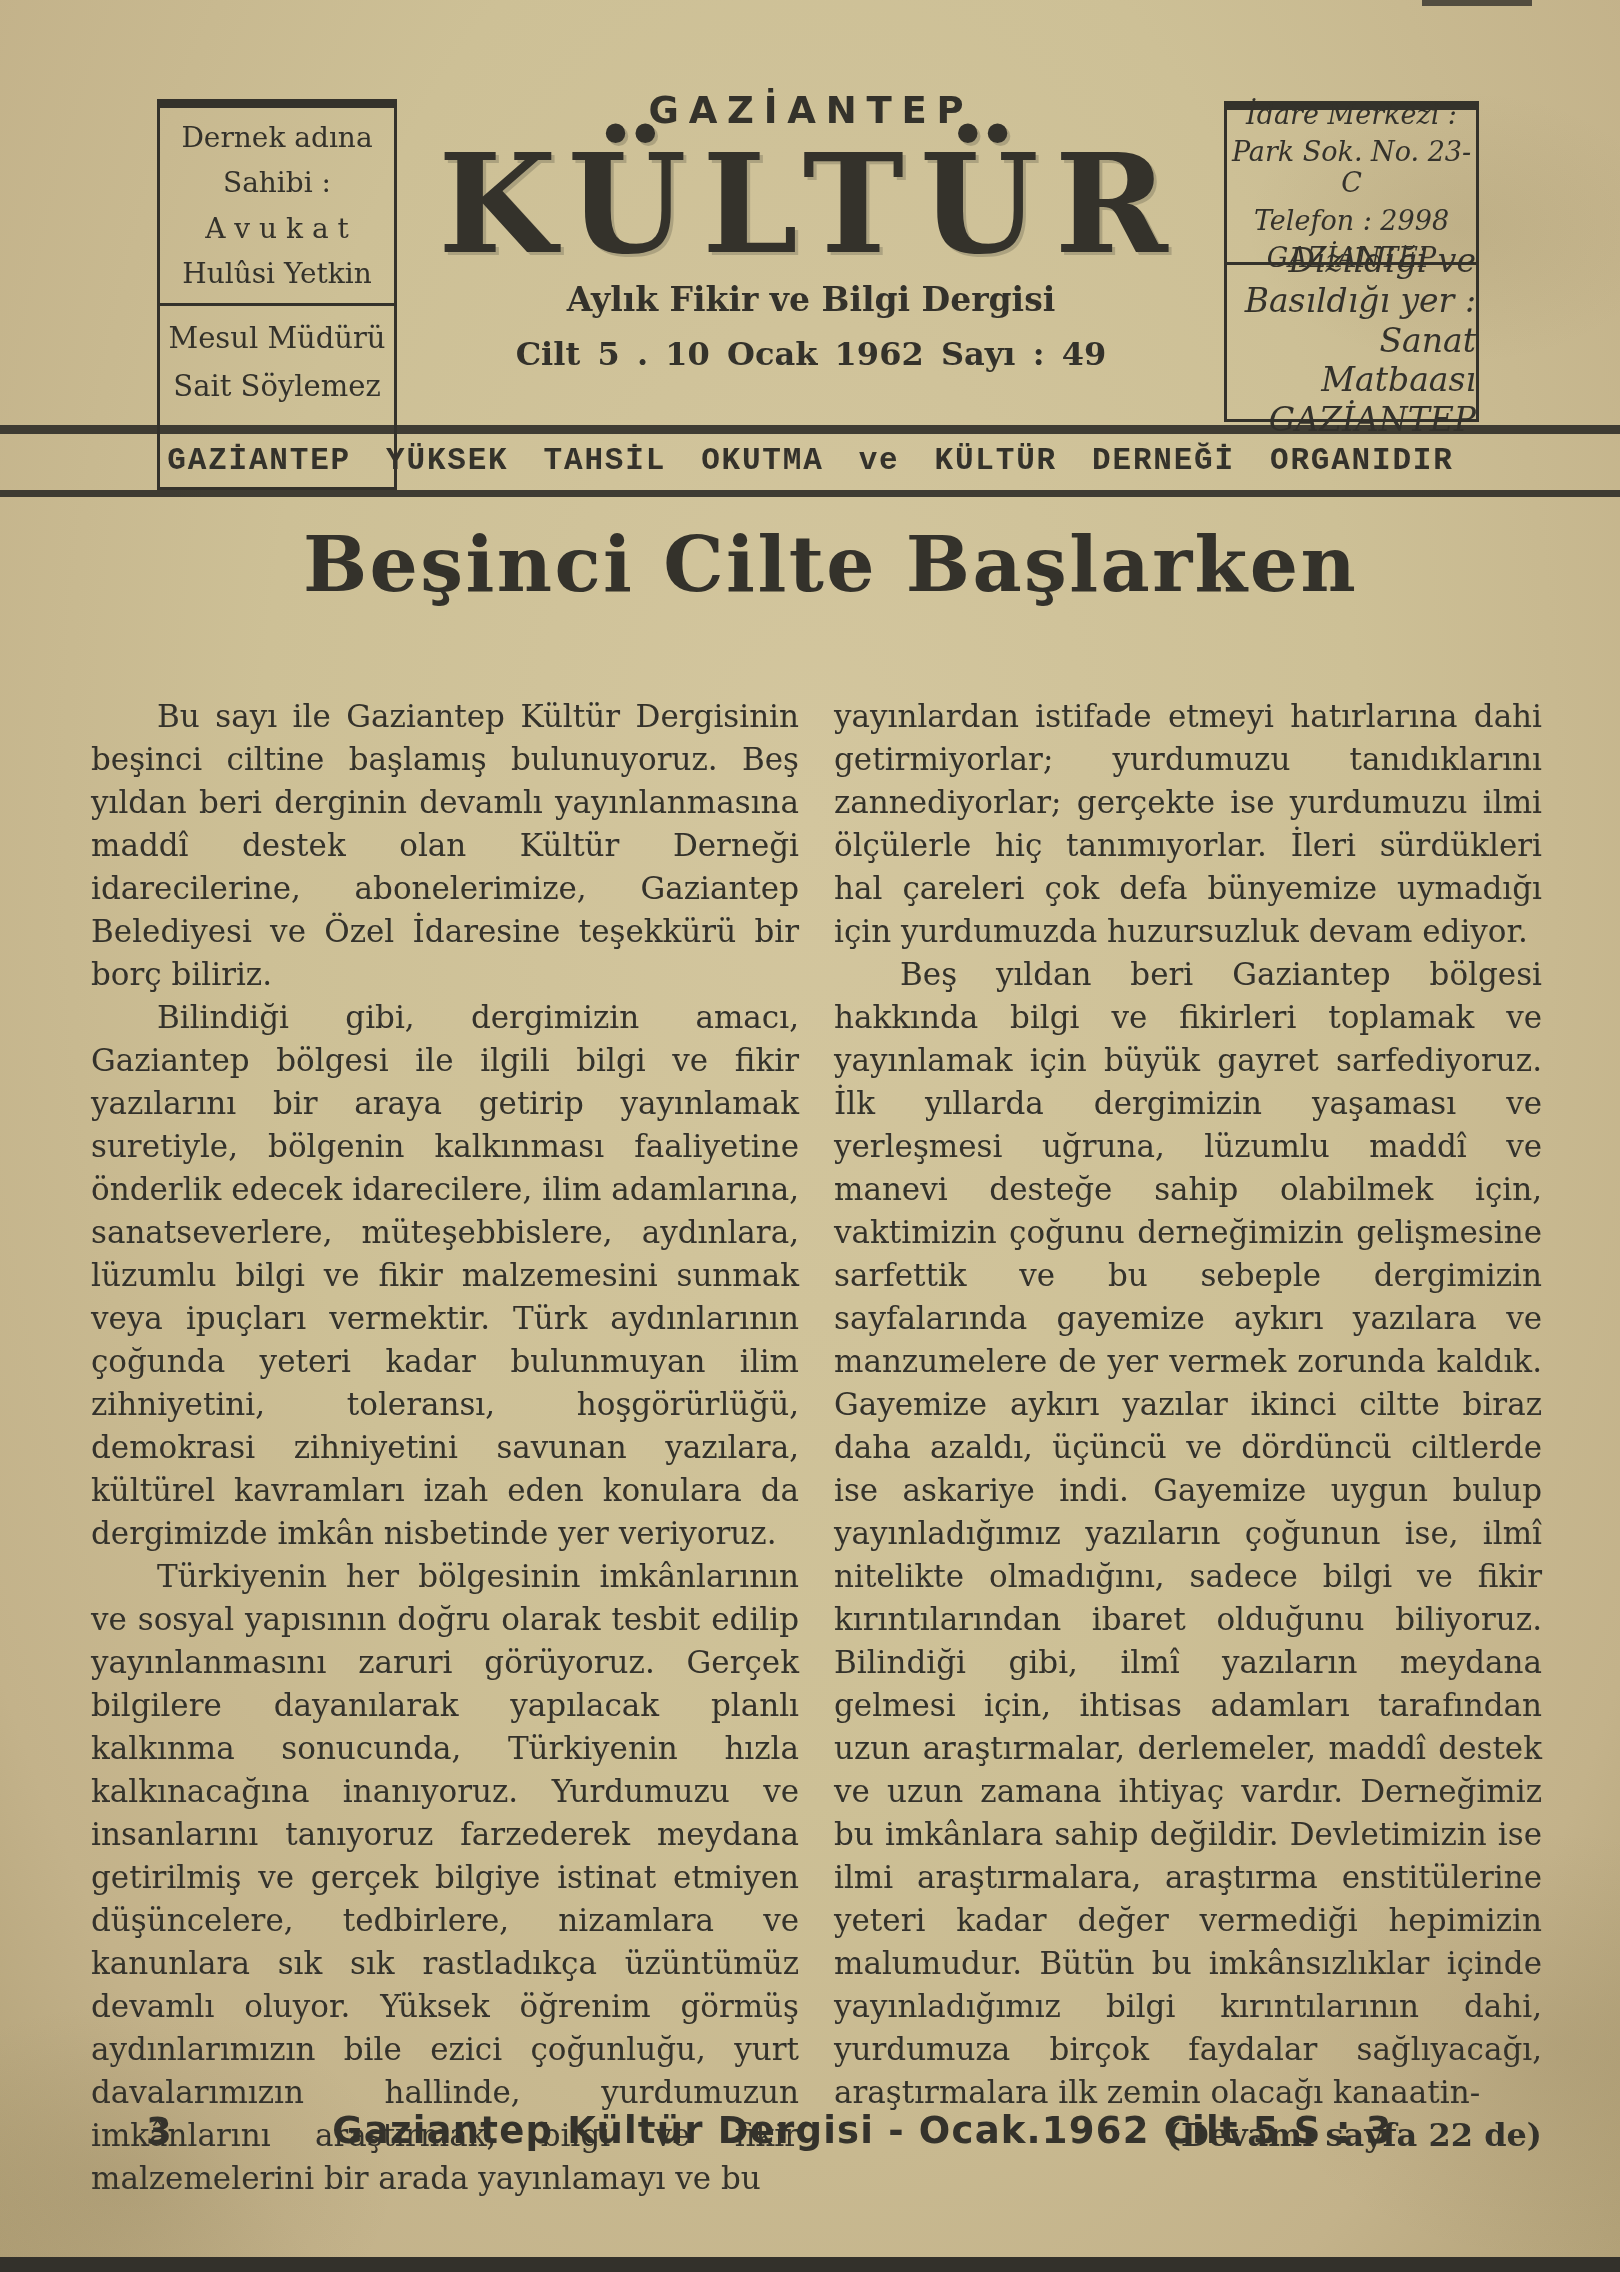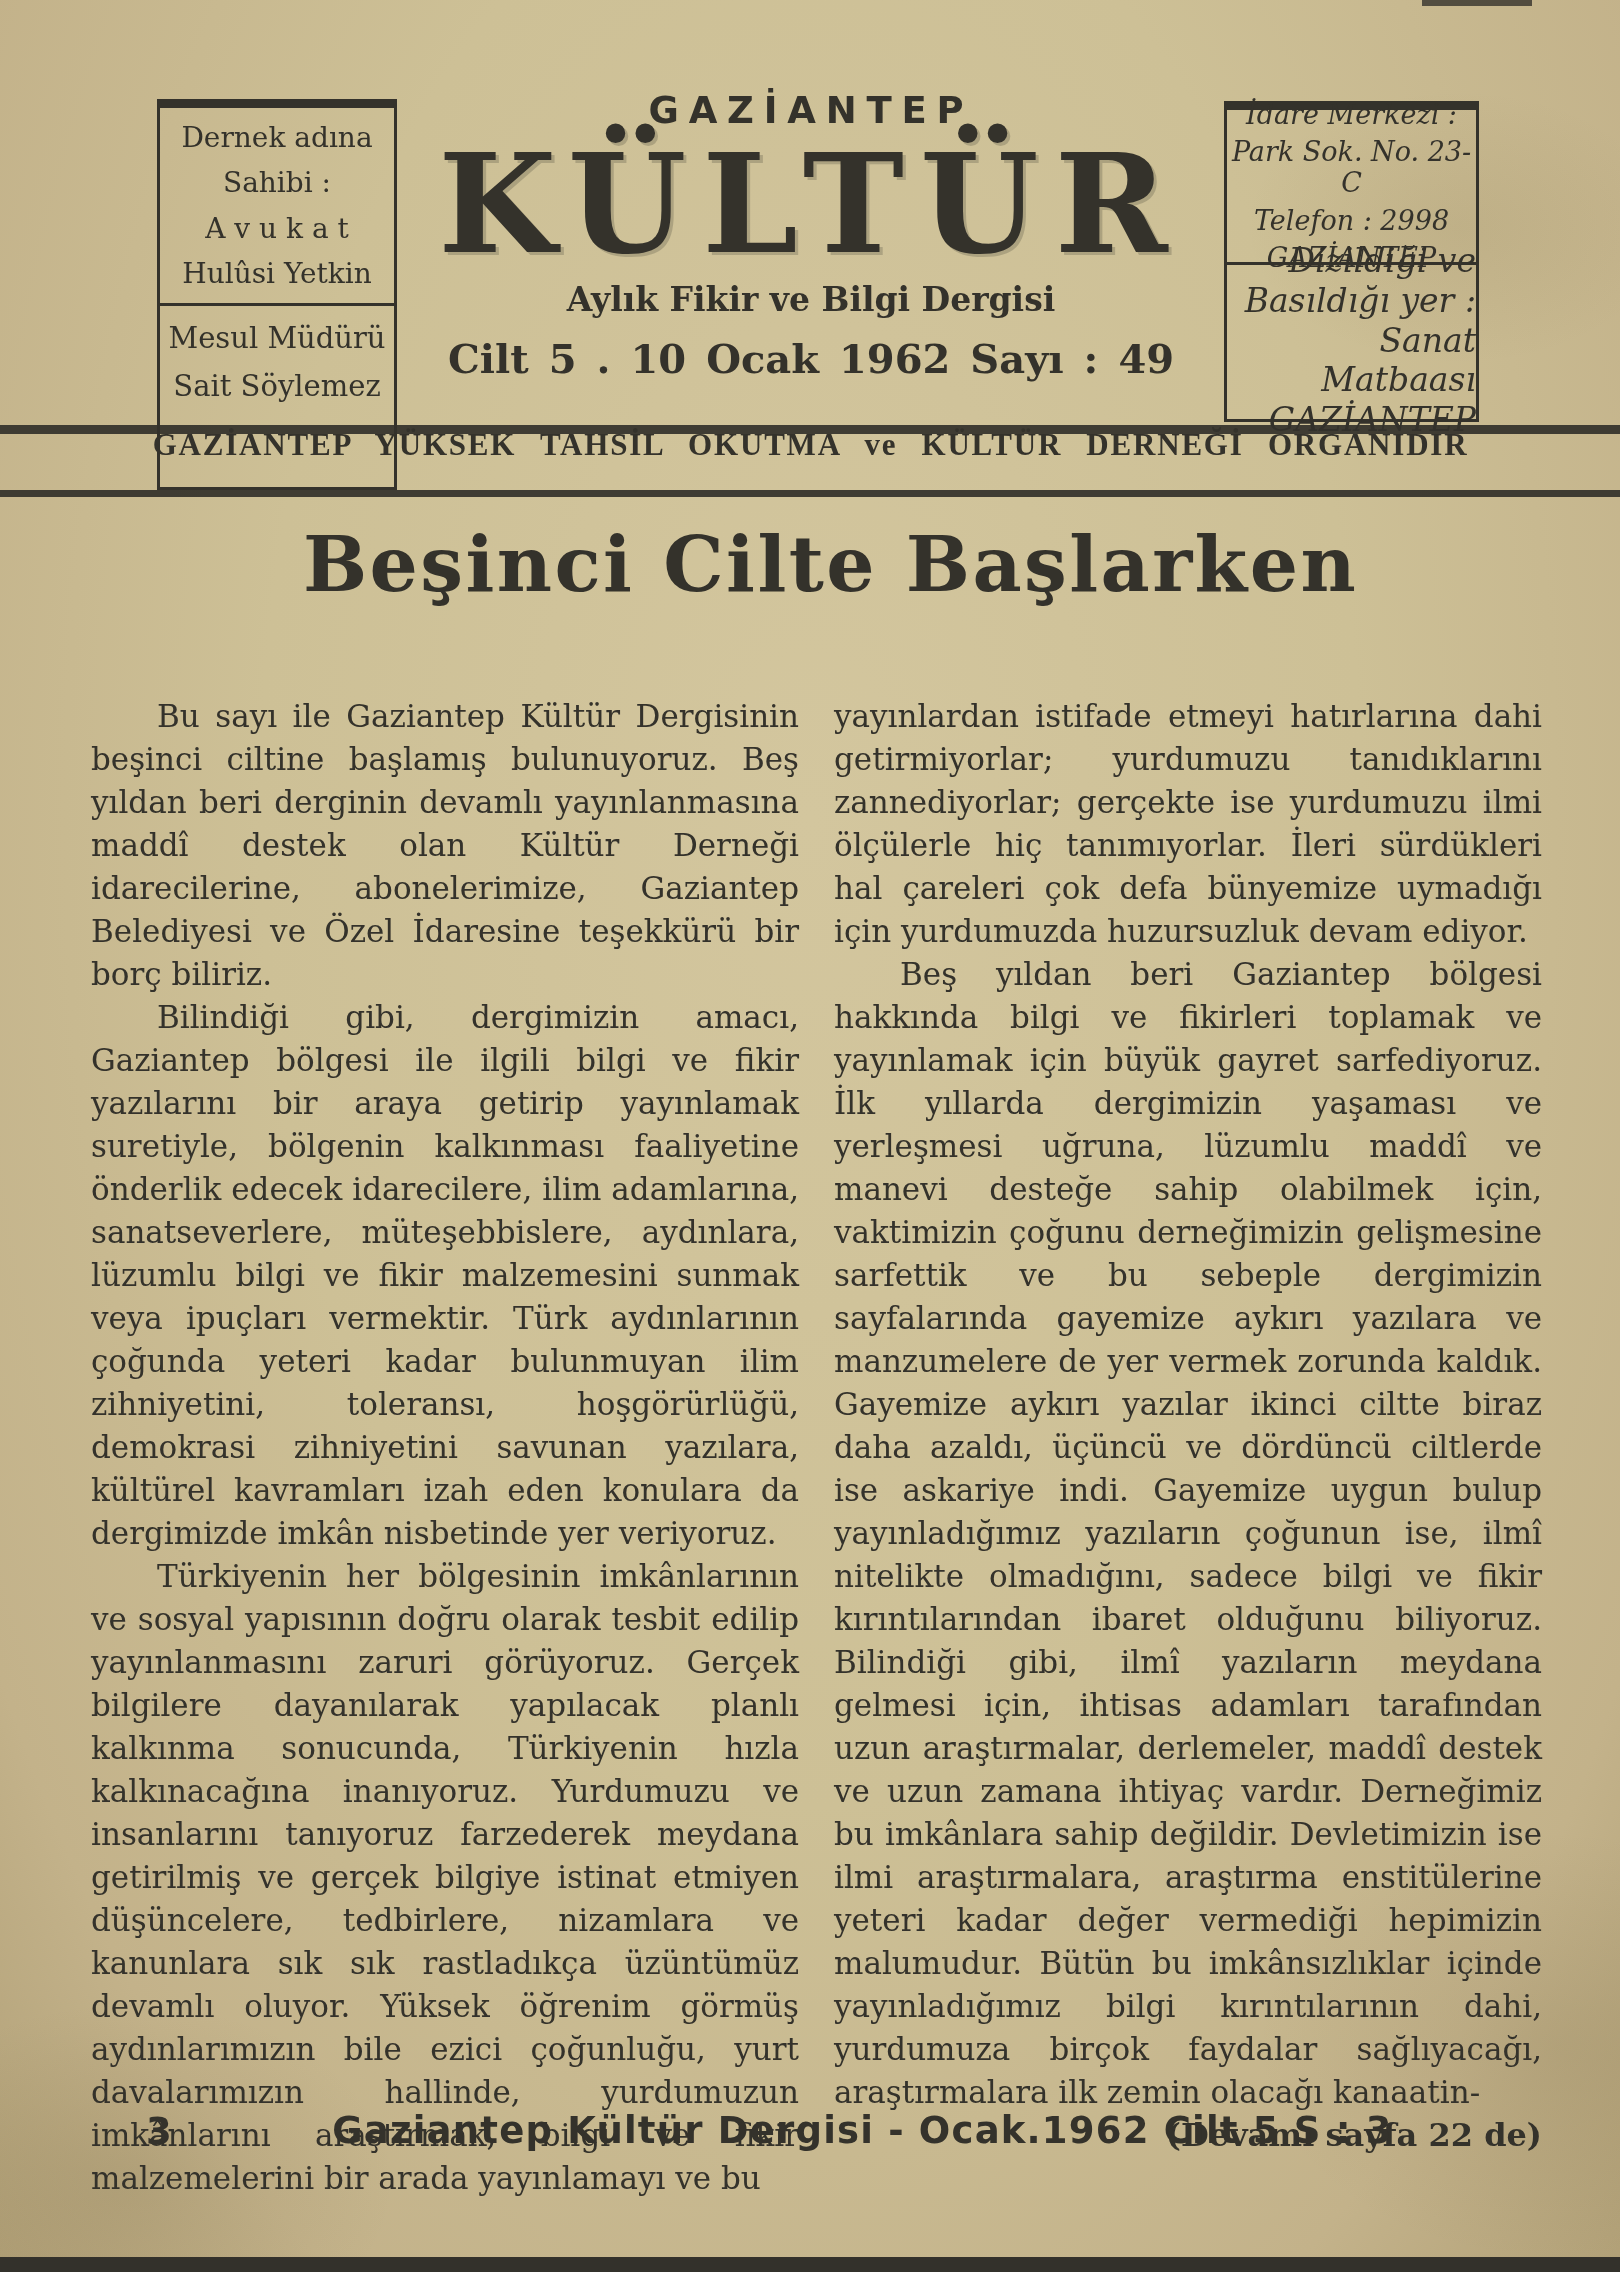--- a/index.html
+++ b/index.html
@@ -48,30 +48,30 @@
     font-weight: 700; font-size: 37px; letter-spacing: 9.8px;
   }
   .logo {
     margin-top: 6.1px;
     font-family: "DejaVu Serif", serif;
     font-weight: 700; font-size: 136px; line-height: 0.98;
     letter-spacing: 16px;
     text-shadow: 3.1px 3.1px 0 rgba(52,50,43,.22);
   }
   .subtitle { margin-top: 8.6px; font-weight: 700; font-size: 33px; }
-  .issue    { margin-top: 16px; font-weight: 700; font-size: 40px; word-spacing: 6.1px; }
+  .issue    { margin-top: 16px; font-weight: 700; font-size: 32px; word-spacing: 6.1px; }
 
   
   .rule { position: absolute; left: 0; width: 100%; background: var(--ink); opacity: .93; }
   .rule-top    { top: 425px; height: 8.6px; }
   .rule-bottom { top: 490px; height: 7.3px; }
   .organ-line {
-    position: absolute; top: 427px; left: 0; width: 100%;
+    position: absolute; top: 443px; left: 0; width: 100%;
     text-align: center;
-    font-family: Liberation Serif, serif;
+    font-family: Liberation Mono, monospace;
     font-weight: 700; font-size: 31px;
     letter-spacing: 1.8px; word-spacing: 14.7px;
   }
 
   
   .article-title {
     position: absolute; top: 520px; left: 0; width: 100%; margin: 0;
     text-align: center;
     font-weight: 700; font-size: 76px; letter-spacing: 2.4px; padding-left: 20px;
   }

